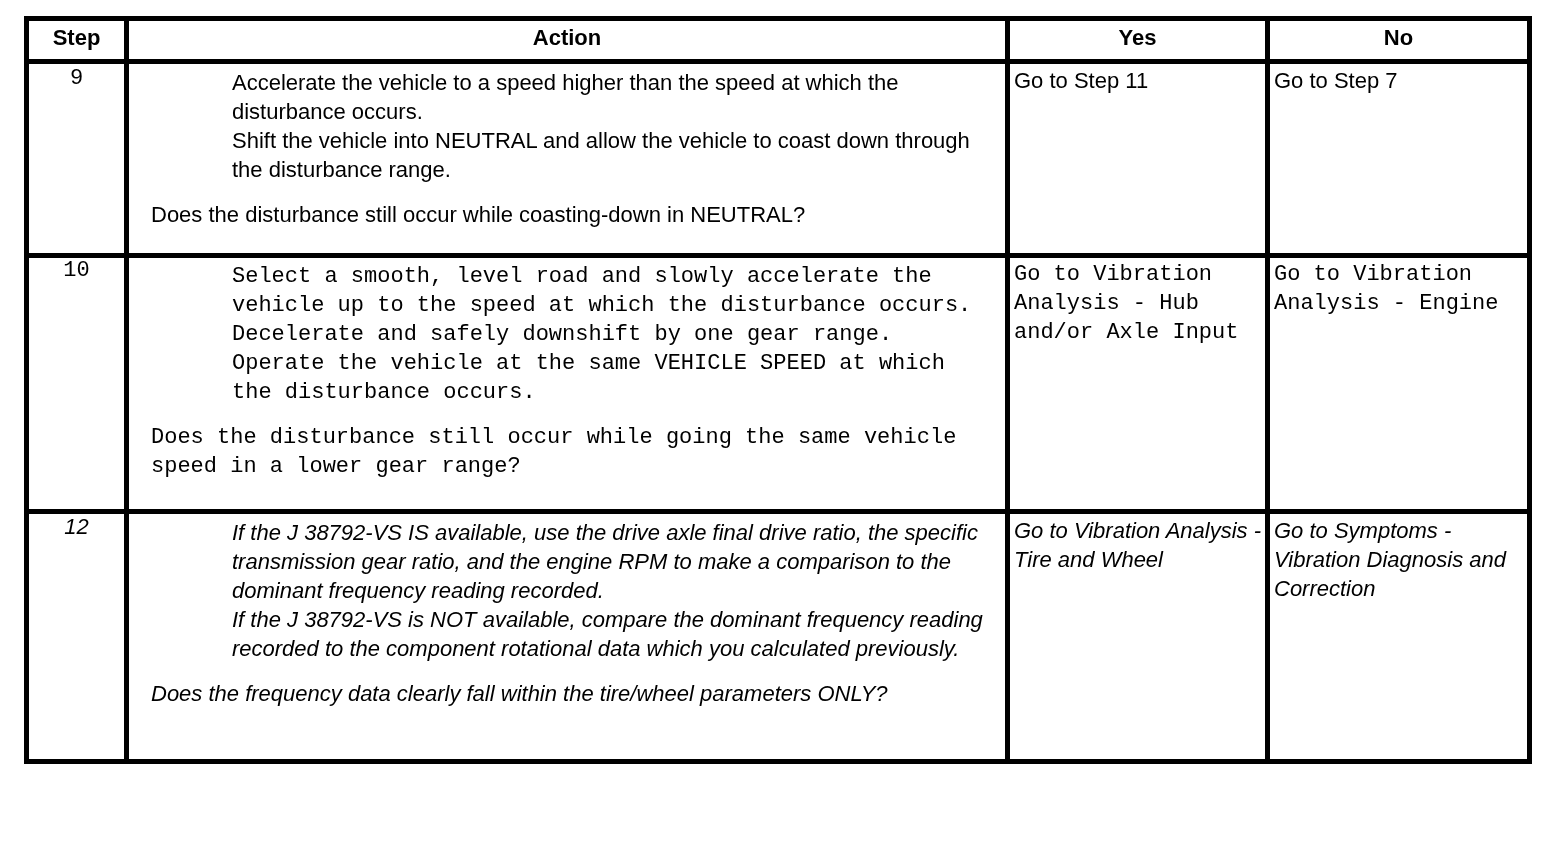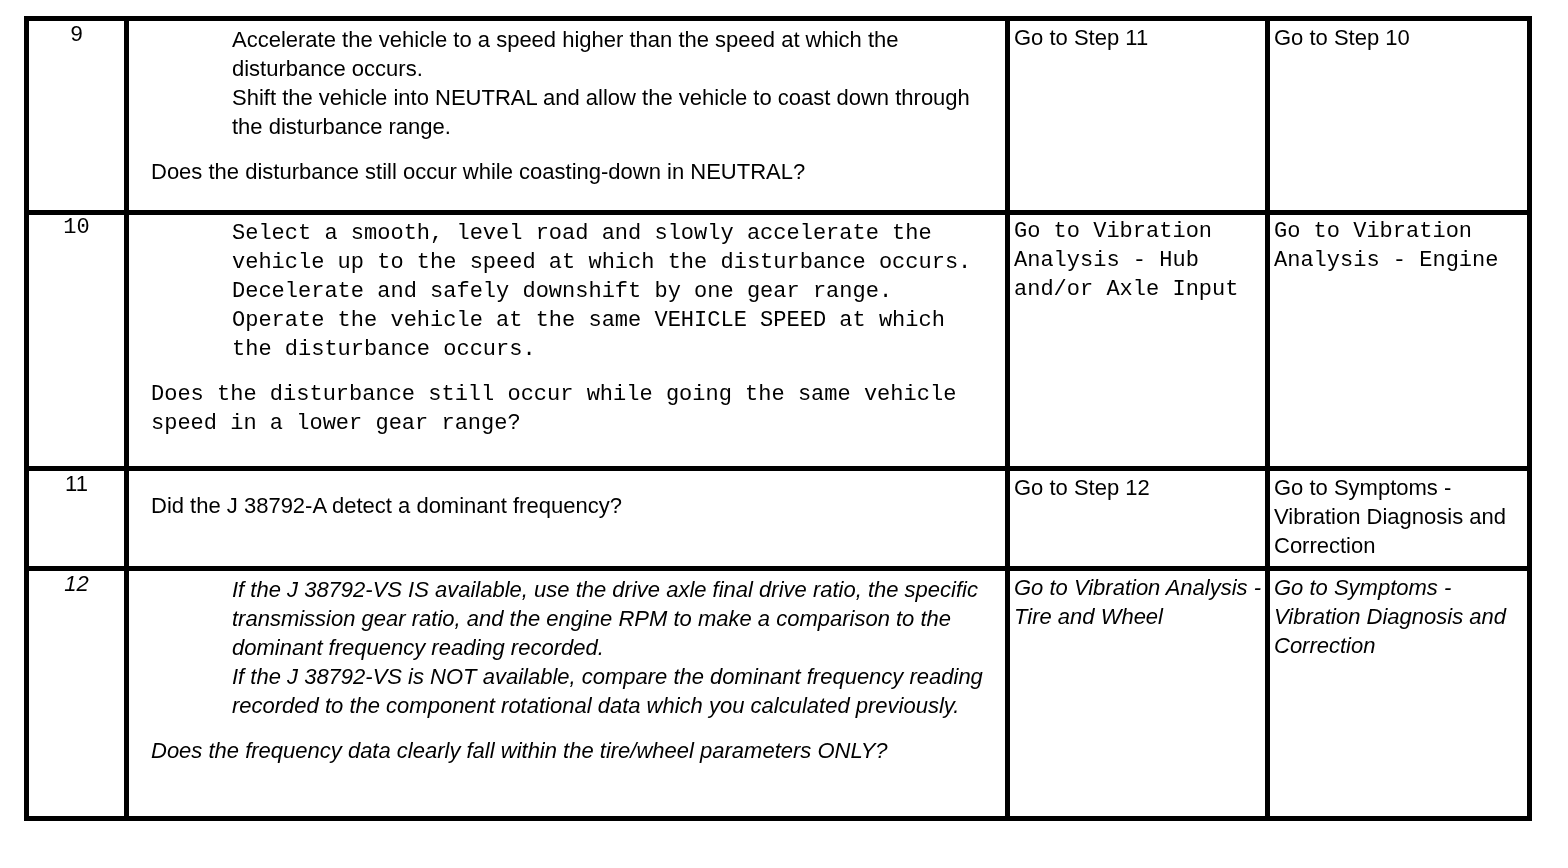--- a/index.html
+++ b/index.html
@@ -90,37 +90,43 @@
 
 <div class="page">
   <table class="diag">
     <colgroup>
       <col style="width:100px">
       <col style="width:881px">
       <col style="width:260px">
       <col style="width:262px">
     </colgroup>
     <tbody>
+        <tr class="r-header">
+      <th class="hdr">Step</th>
+      <th class="hdr">Action</th>
+      <th class="hdr">Yes</th>
+      <th class="hdr">No</th>
+    </tr>
 
     <tr class="r-9">
       <td class="step-cell">9</td>
       <td class="action-cell">
         <div class="action-inner">
           <div class="instructions">
             <p>Accelerate the vehicle to a speed higher than the speed at which the disturbance occurs.</p>
             <p>Shift the vehicle into NEUTRAL and allow the vehicle to coast down through the disturbance range.</p>
           </div>
           <p class="question">Does the disturbance still occur while coasting-down in NEUTRAL?</p>
         </div>
       </td>
       <td class="outcome-cell">
         <div class="outcome-inner">Go to Step 11</div>
       </td>
       <td class="outcome-cell">
-        <div class="outcome-inner">Go to Step 10</div>
+        <div class="outcome-inner">Go to Step 7</div>
       </td>
     </tr>
 
     <tr class="r-10">
       <td class="step-cell">10</td>
       <td class="action-cell">
         <div class="action-inner">
           <div class="instructions">
             <p>Select a smooth, level road and slowly accelerate the vehicle up to the speed at which the disturbance occurs.</p>
             <p>Decelerate and safely downshift by one gear range.</p>
@@ -130,34 +136,20 @@
         </div>
       </td>
       <td class="outcome-cell">
         <div class="outcome-inner">Go to Vibration Analysis - Hub and/or Axle Input</div>
       </td>
       <td class="outcome-cell">
         <div class="outcome-inner">Go to Vibration Analysis - Engine</div>
       </td>
     </tr>
 
-    <tr class="r-11">
-      <td class="step-cell">11</td>
-      <td class="action-cell">
-        <div class="action-inner">
-          <p class="question">Did the J 38792-A detect a dominant frequency?</p>
-        </div>
-      </td>
-      <td class="outcome-cell">
-        <div class="outcome-inner">Go to Step 12</div>
-      </td>
-      <td class="outcome-cell">
-        <div class="outcome-inner">Go to Symptoms - Vibration Diagnosis and Correction</div>
-      </td>
-    </tr>
 
     <tr class="r-12">
       <td class="step-cell">12</td>
       <td class="action-cell">
         <div class="action-inner">
           <div class="instructions">
             <p>If the J 38792-VS IS available, use the drive axle final drive ratio, the specific transmission gear ratio, and the engine RPM to make a comparison to the dominant frequency reading recorded.</p>
             <p>If the J 38792-VS is NOT available, compare the dominant frequency reading recorded to the component rotational data which you calculated previously.</p>
           </div>
           <p class="question">Does the frequency data clearly fall within the tire/wheel parameters ONLY?</p>

